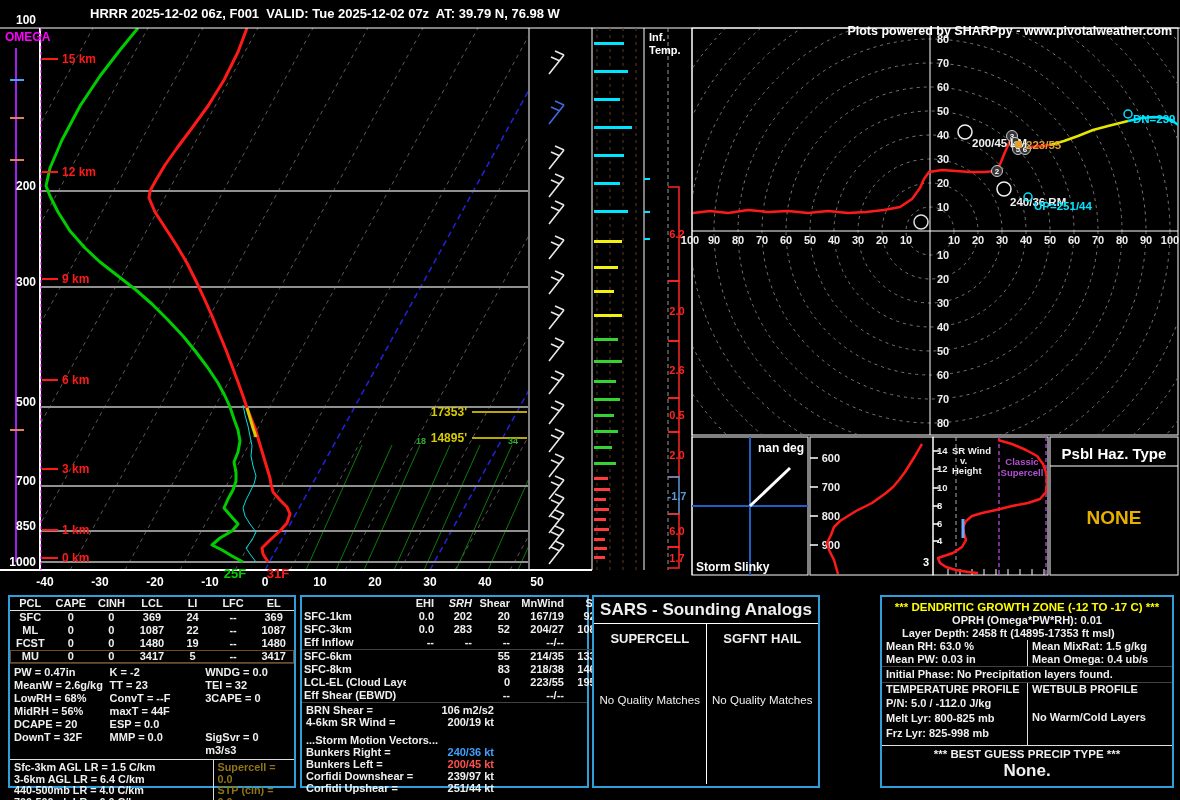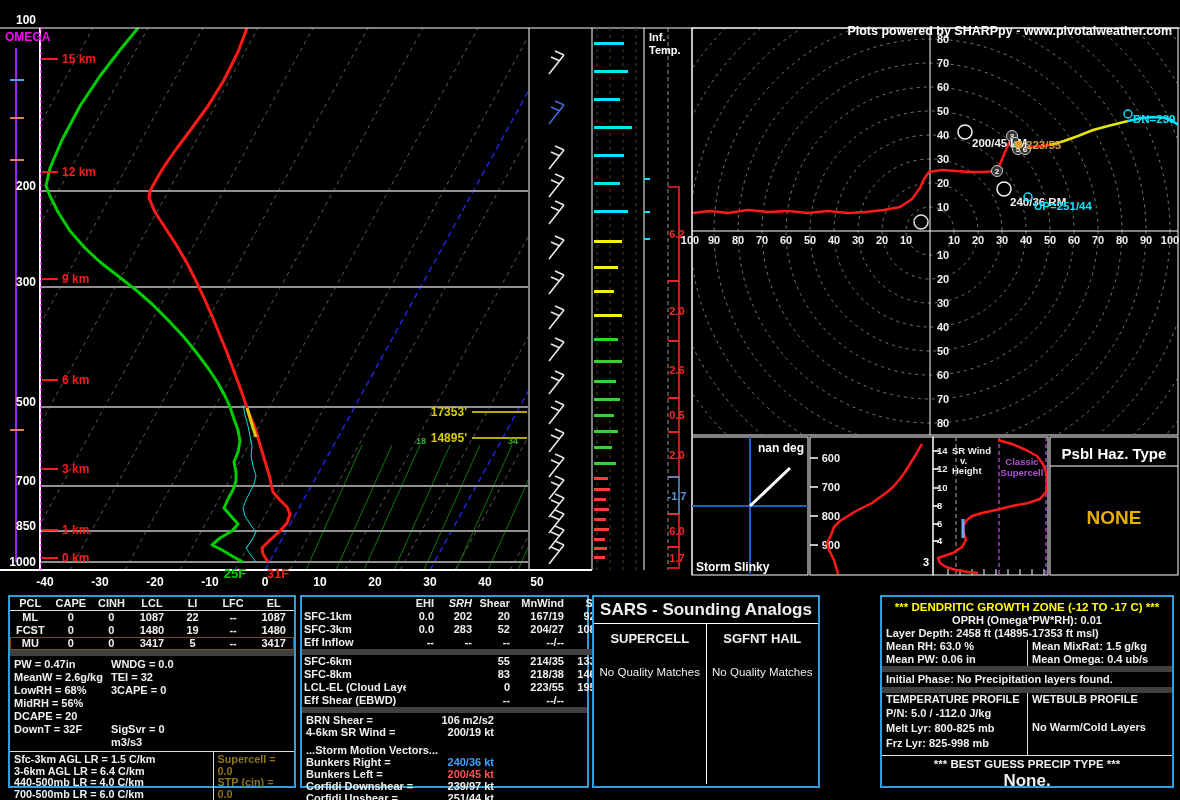--- a/index.html
+++ b/index.html
@@ -13,46 +13,47 @@
   .panel{position:absolute;background:#000;border:2px solid #2da0dc;color:#efefef;
          font-size:11px;font-weight:700;line-height:13px;box-sizing:border-box;}
   table{border-collapse:collapse;width:100%;table-layout:fixed;}
   th,td{padding:0 2px;font-size:11px;line-height:13px;white-space:nowrap;overflow:hidden;}
   #parcels-table th{border-bottom:1px solid #ddd;}
   #parcels-table th,#parcels-table td{text-align:center;}
   #parcels-table tr.mu{outline:1px solid #7a4a18;outline-offset:-1px;}
   .kin th{text-align:right;}
   .kin td{text-align:right;}
   .kin th:first-child,.kin td:first-child{text-align:left;}
-  .hline{border-top:6px solid #404040;}
+  .hline{border-top:1px solid #404040;}
   .thermo-wrap{display:flex;padding:2px 4px;}
   .thermo-col{line-height:13px;}
   .lapse-wrap{display:flex;border-top:1px solid #ddd;height:100%;}
   .lapse-left{width:204px;padding:2px 4px;line-height:11.5px;font-size:10.8px;}
   .lapse-right{border-left:1px solid #ddd;padding:2px 4px;line-height:11.5px;font-size:10.8px;color:#8f7514;}
   .vrow{display:flex;justify-content:space-between;width:188px;padding-left:4px;line-height:12px;font-size:11px;}
   .blue{color:#3fa0ff;} .redv{color:#ff5050;} .whitev{color:#efefef;}
   .sars-title{text-align:center;font-size:17px;line-height:26px;border-bottom:1px solid #fff;}
   .sars-cols{display:flex;height:160px;}
   .sars-col{width:50%;text-align:center;}
   .sars-col.second{border-left:1px solid #fff;}
   .sars-head{font-size:13px;margin-top:8px;}
-  .sars-res{font-size:11.5px;margin-top:21px;font-weight:400;}
+  .sars-res{font-size:11.5px;margin-top:49px;font-weight:400;}
   .c{text-align:center;} .yellowt{color:#ffff00;}
   .split{display:flex;} .half{width:50%;padding:0 4px;box-sizing:border-box;}
   .half.second{border-left:1px solid #ddd;}
   .bg-title{font-size:11.5px;text-align:center;border-top:1px solid #ddd;padding-top:2px;}
   .bg-val{font-size:17px;text-align:center;line-height:20px;}
 </style>
 </head>
 <body>
 
 <div id="screen">
 
   <div id="topbar">
+    <span id="title-left">HRRR 2025-12-02 06z, F001  VALID: Tue 2025-12-02 07z  AT: 39.79 N, 76.98 W</span>
     <span id="title-right">Plots powered by SHARPpy - www.pivotalweather.com</span>
   </div>
 
   <svg id="plot" width="1180" height="592">
     <defs>
       <clipPath id="skclip">
           <rect x="41" y="28" width="487" height="542"></rect>
         </clipPath>
       <clipPath id="hodoclip">
           <rect x="693" y="29" width="485" height="405"></rect>
@@ -384,20 +385,29 @@
           <tr>
             <th>PCL</th>
             <th>CAPE</th>
             <th>CINH</th>
             <th>LCL</th>
             <th>LI</th>
             <th>LFC</th>
             <th>EL</th>
           </tr>
           <tr>
+            <td>SFC</td>
+            <td>0</td>
+            <td>0</td>
+            <td>369</td>
+            <td>24</td>
+            <td>--</td>
+            <td>369</td>
+          </tr>
+          <tr>
             <td>ML</td>
             <td>0</td>
             <td>0</td>
             <td>1087</td>
             <td>22</td>
             <td>--</td>
             <td>1087</td>
           </tr>
           <tr>
             <td>FCST</td>
@@ -420,20 +430,28 @@
         </tbody>
       </table>
     <div class="thermo-wrap hline" id="thermo-wrap">
       <div class="thermo-col" id="thermo1" style="width:97px">
           <div>PW = 0.47in</div>
           <div>MeanW = 2.6g/kg</div>
           <div>LowRH = 68%</div>
           <div>MidRH = 56%</div>
           <div>DCAPE = 20</div>
           <div>DownT = 32F</div>
+        </div>
+      <div class="thermo-col" id="thermo2" style="width:97px">
+          <div>K = -2</div>
+          <div>TT = 23</div>
+          <div>ConvT = --F</div>
+          <div>maxT = 44F</div>
+          <div>ESP = 0.0</div>
+          <div>MMP = 0.0</div>
         </div>
       <div class="thermo-col" id="thermo3" style="width:86px">
           <div>WNDG = 0.0</div>
           <div>TEI = 32</div>
           <div>3CAPE = 0</div>
           <div>&nbsp;</div>
           <div>&nbsp;</div>
           <div>SigSvr = 0 m3/s3</div>
         </div>
     </div>
@@ -568,25 +586,25 @@
       <div class="sars-col second">
         <div class="sars-head">SGFNT HAIL</div>
         <div class="sars-res">No Quality Matches</div>
       </div>
     </div>
   </div>
 
   <div class="panel" id="p4" style="left:880px;top:595px;width:294px;height:193px;">
     <div class="c yellowt" style="font-size:11.5px;padding-top:4px;">*** DENDRITIC GROWTH ZONE (-12 TO -17 C) ***</div>
     <div class="c">OPRH (Omega*PW*RH): 0.01</div>
-    <div style="padding:0 4px;">Layer Depth: 2458 ft (14895-17353 ft msl)</div>
+    <div style="padding:0 20px;">Layer Depth: 2458 ft (14895-17353 ft msl)</div>
     <div class="split">
       <div class="half">
         <div>Mean RH: 63.0 %</div>
-        <div>Mean PW: 0.06 in</div>
+        <div>Mean PW: 0.03 in</div>
       </div>
       <div class="half second">
         <div>Mean MixRat: 1.5 g/kg</div>
         <div>Mean Omega: 0.4 ub/s</div>
       </div>
     </div>
     <div class="hline" style="padding:1px 4px;">Initial Phase:  No Precipitation layers found.</div>
     <div class="split hline" style="height:62px;">
       <div class="half">
         <div>TEMPERATURE PROFILE</div>

